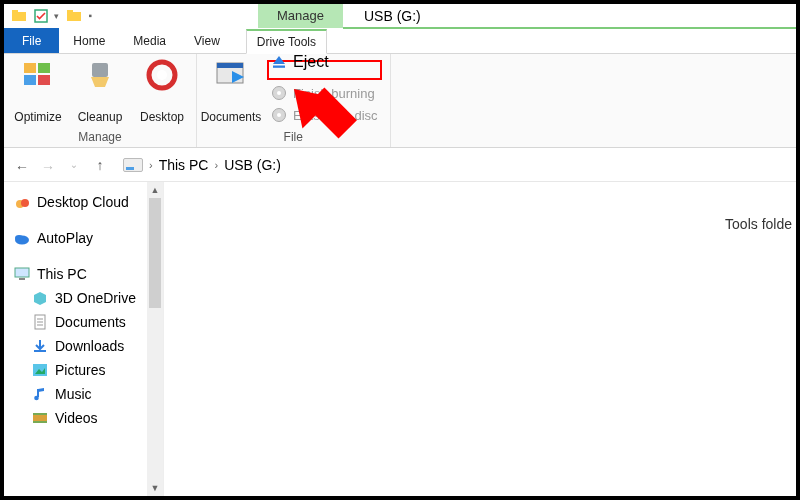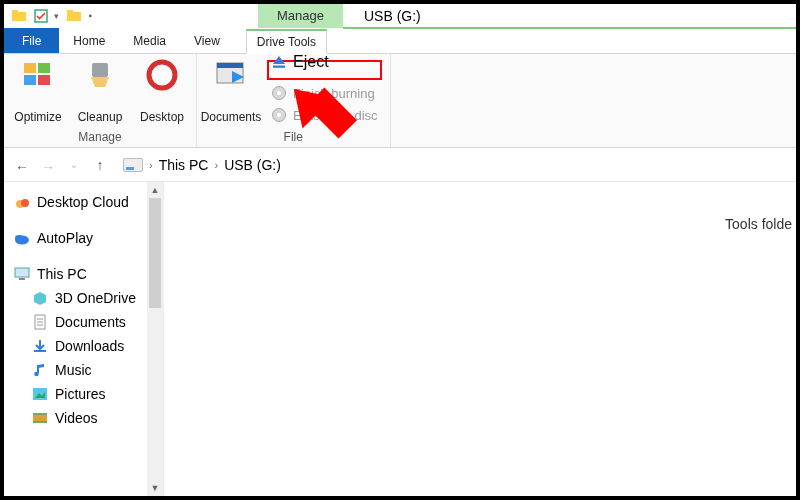--- a/index.html
+++ b/index.html
@@ -265,35 +265,35 @@
               <svg width="16" height="16" viewBox="0 0 16 16">
                 <path d="M8 2v8M4 7l4 4 4-4" stroke="#2f7fe0" stroke-width="2" fill="none"></path>
                 <rect x="2" y="12" width="12" height="2" fill="#2f7fe0"></rect>
               </svg>
             </span>
           <span>Downloads</span>
         </div>
         <div class="nav-item nav-sub">
           <span>
               <svg width="16" height="16" viewBox="0 0 16 16">
+                <rect x="1" y="2" width="14" height="12" fill="#59c5e8"></rect>
+                <polygon points="3,12 7,7 10,10 13,6 13,12" fill="#2a6"></polygon>
+              </svg>
+            </span>
+          <span>Pictures</span>
+        </div>
+        <div class="nav-item nav-sub">
+          <span>
+              <svg width="16" height="16" viewBox="0 0 16 16">
                 <path d="M6 3v8" stroke="#2f7fe0" stroke-width="2"></path>
                 <circle cx="4.5" cy="12" r="2.3" fill="#2f7fe0"></circle>
                 <path d="M6 3l6 -1v3l-6 1" fill="#2f7fe0"></path>
               </svg>
             </span>
           <span>Music</span>
-        </div>
-        <div class="nav-item nav-sub">
-          <span>
-              <svg width="16" height="16" viewBox="0 0 16 16">
-                <rect x="1" y="2" width="14" height="12" fill="#59c5e8"></rect>
-                <polygon points="3,12 7,7 10,10 13,6 13,12" fill="#2a6"></polygon>
-              </svg>
-            </span>
-          <span>Pictures</span>
         </div>
         <div class="nav-item nav-sub">
           <span>
               <svg width="16" height="16" viewBox="0 0 16 16">
                 <rect x="1" y="3" width="14" height="10" fill="#d9a13a"></rect>
                 <rect x="1" y="3" width="14" height="2" fill="#7a5"></rect>
                 <rect x="1" y="11" width="14" height="2" fill="#7a5"></rect>
               </svg>
             </span>
           <span>Videos</span>

